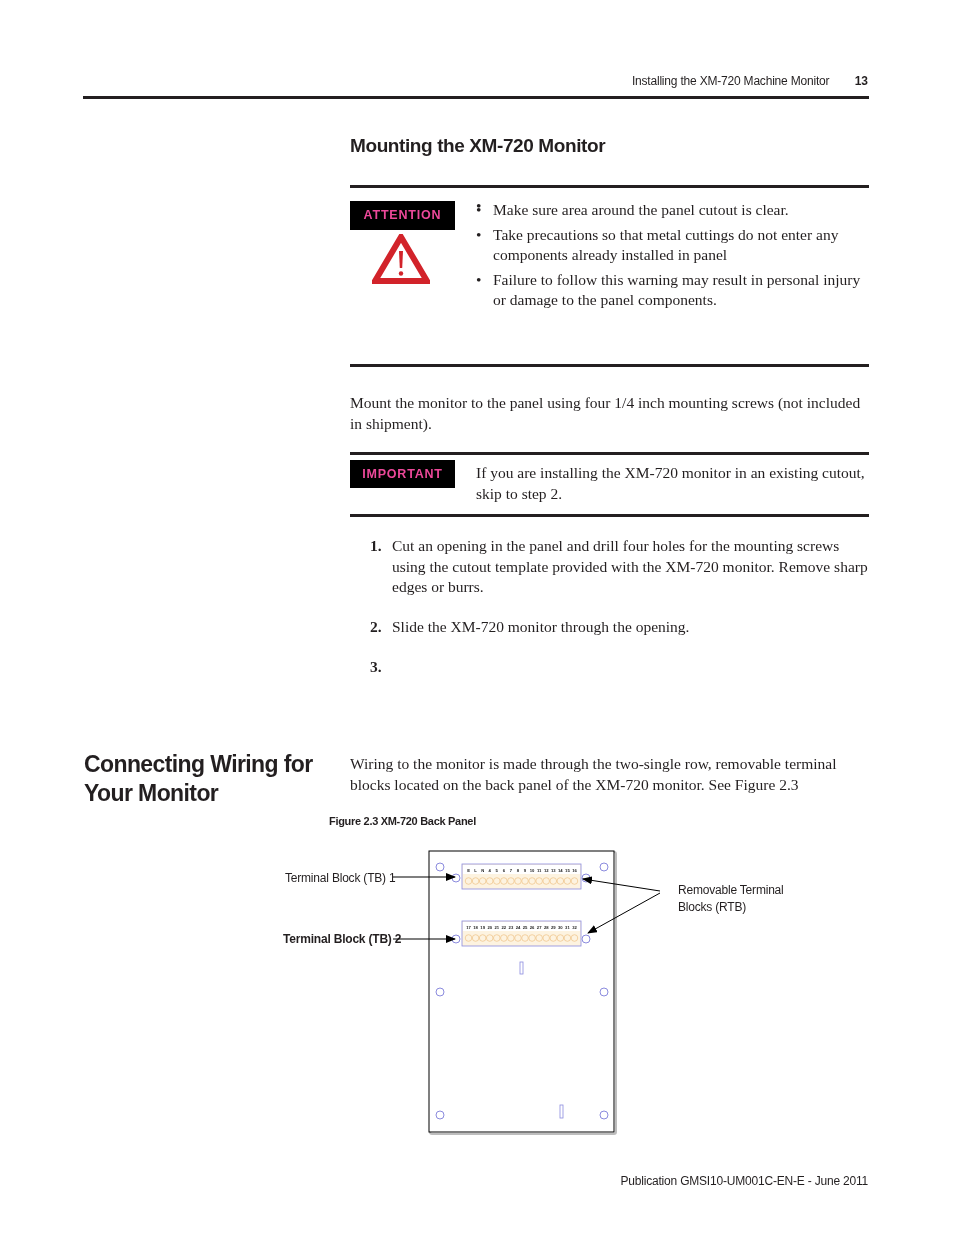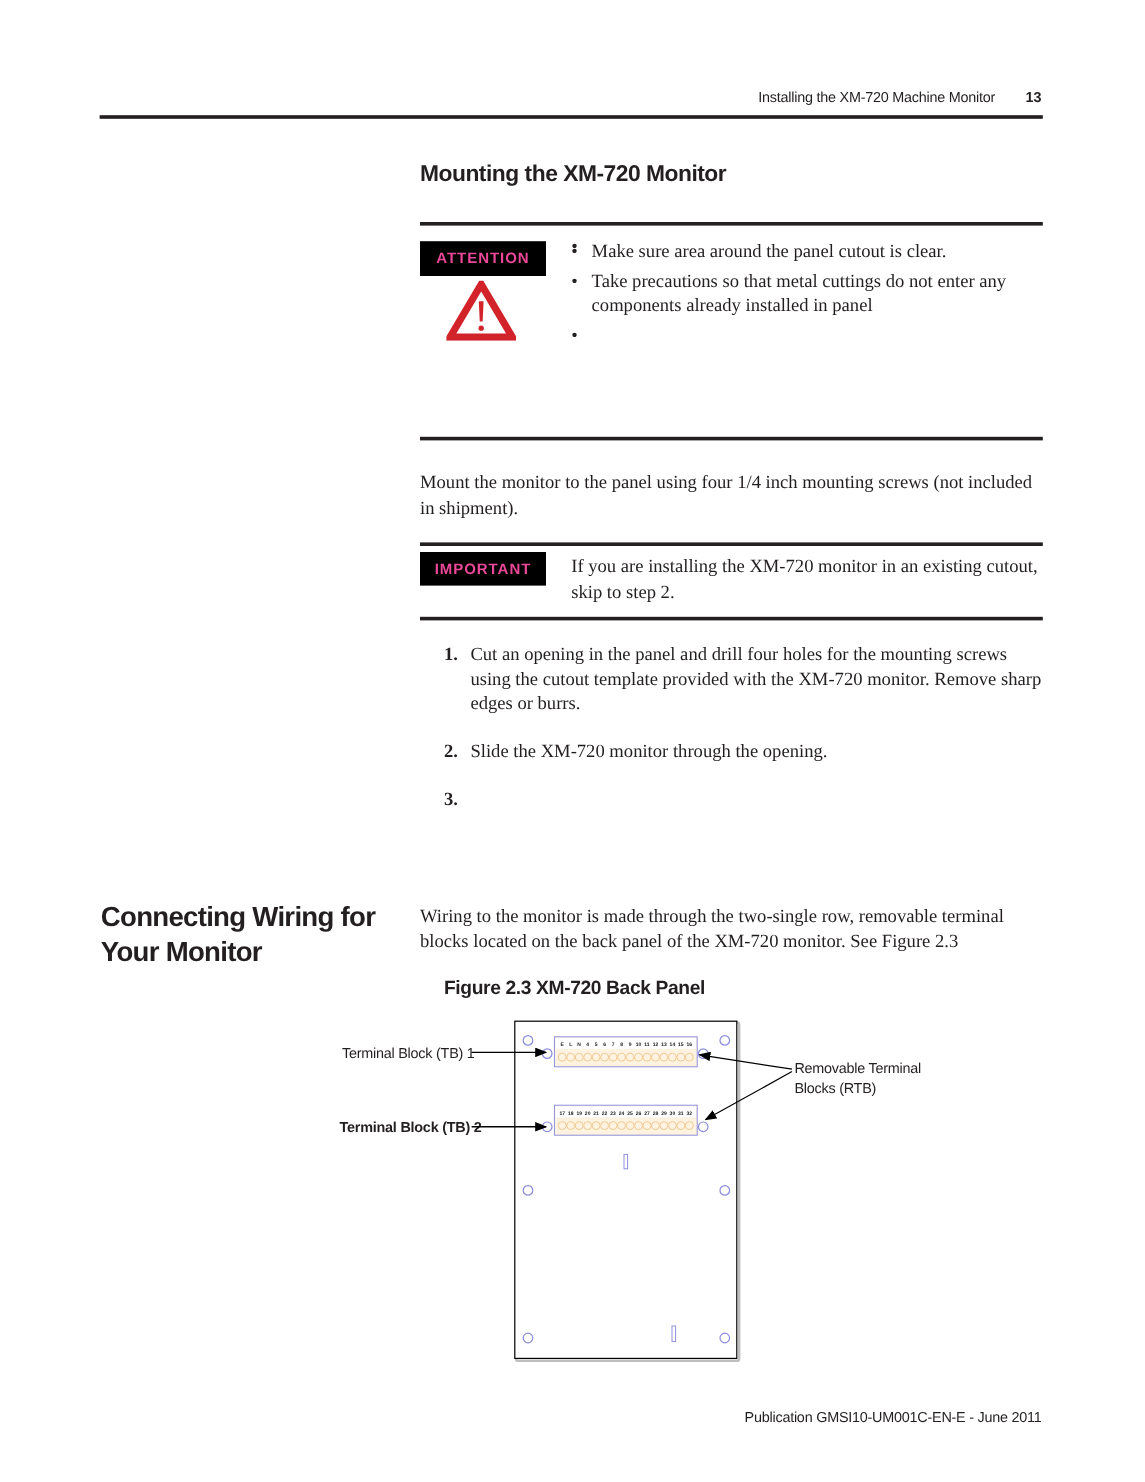--- a/index.html
+++ b/index.html
@@ -26,21 +26,21 @@
 
   .important { top: 452px; height: 59px; }
   .important .badge { top: 5px; width: 105px; height: 28px; line-height: 28px; }
   .important .text { position: absolute; left: 126px; top: 8px; width: 395px; font-size: 15.5px; line-height: 20.5px; }
 
   .para { position: absolute; left: 350px; width: 520px; font-size: 15.5px; line-height: 20.5px; }
   .steps { position: absolute; left: 370px; top: 536px; width: 500px; margin: 0; padding: 0; list-style: none; font-size: 15.5px; line-height: 20.5px; }
   .steps li { position: relative; padding-left: 22px; margin-bottom: 19.5px; }
   .steps li .num { position: absolute; left: 0; top: 0; font-weight: bold; }
 
-  .fig-caption { position: absolute; left: 370px; top: 815px; font-size: 16px; font-weight: bold; letter-spacing: -0.3px; }
+  .fig-caption { position: absolute; left: 329px; top: 815px; font-size: 11px; font-weight: bold; letter-spacing: -0.3px; }
   .figure { position: absolute; left: 270px; top: 845px; width: 520px; height: 295px; }
   .fig-label { position: absolute; font-size: 12px; letter-spacing: -0.2px; line-height: 17px; }
 
   .footer { position: absolute; top: 1174px; right: 86px; font-size: 12px; letter-spacing: -0.2px; }
 </style>
 </head>
 <body>
 
 <div class="running-header sans">
   <span class="title">Installing the XM-720 Machine Monitor</span>
@@ -54,21 +54,21 @@
   <div class="badge sans">ATTENTION</div>
   <svg class="warn" viewBox="0 0 58 50">
     <polygon points="29,3 55,47 3,47" fill="none" stroke="#d2232a" stroke-width="6" stroke-linejoin="miter"></polygon>
     <polygon points="27,17 31,17 30.2,34 27.8,34" fill="#d2232a"></polygon>
     <circle cx="29" cy="39.5" r="2.2" fill="#d2232a"></circle>
   </svg>
   <ul class="serif">
     <li><span class="bullet">•</span></li>
     <li><span class="bullet">•</span><span>Make sure area around the panel cutout is clear.</span></li>
     <li><span class="bullet">•</span><span>Take precautions so that metal cuttings do not enter any components already installed in panel</span></li>
-    <li><span class="bullet">•</span></li>
+    <li><span class="bullet">•</span><span>Failure to follow this warning may result in personal injury or damage to the panel components.</span></li>
   </ul>
 </div>
 
 <div class="para serif" style="top:393px;">Mount the monitor to the panel using four 1/4 inch mounting screws (not included in shipment).</div>
 
 <div class="notice important">
   <div class="badge sans">IMPORTANT</div>
   <div class="text serif">If you are installing the XM-720 monitor in an existing cutout, skip to step 2.</div>
 </div>
 
@@ -78,21 +78,21 @@
   <li><span class="num">3.</span></li>
 </ol>
 
 <div class="h1 sans">Connecting Wiring for Your Monitor</div>
 <div class="para serif" style="top:754px;">Wiring to the monitor is made through the two-single row, removable terminal blocks located on the back panel of the XM-720 monitor. See Figure 2.3</div>
 <div class="fig-caption sans">Figure 2.3 XM-720 Back Panel</div>
 
 <div class="figure">
   <div class="fig-label sans" style="left:15px; top:25px;">Terminal Block (TB) 1</div>
   <div class="fig-label sans" style="left:13px; top:86px;font-weight:bold;">Terminal Block (TB) 2</div>
-  <div class="fig-label sans" style="left:392px; top:37px;">
+  <div class="fig-label sans" style="left:408px; top:37px;">
     <div>Removable Terminal</div>
     <div>Blocks (RTB)</div>
   </div>
 
   <svg id="panel-svg" width="520" height="295" viewBox="0 0 520 295" style="position:absolute; left:0; top:0;">
     <defs>
       <marker id="arrowhead" markerWidth="10" markerHeight="8" refX="9" refY="4" orient="auto" markerUnits="userSpaceOnUse">
         <polygon points="0,0 10,4 0,8" fill="#000"></polygon>
       </marker>
     </defs>

